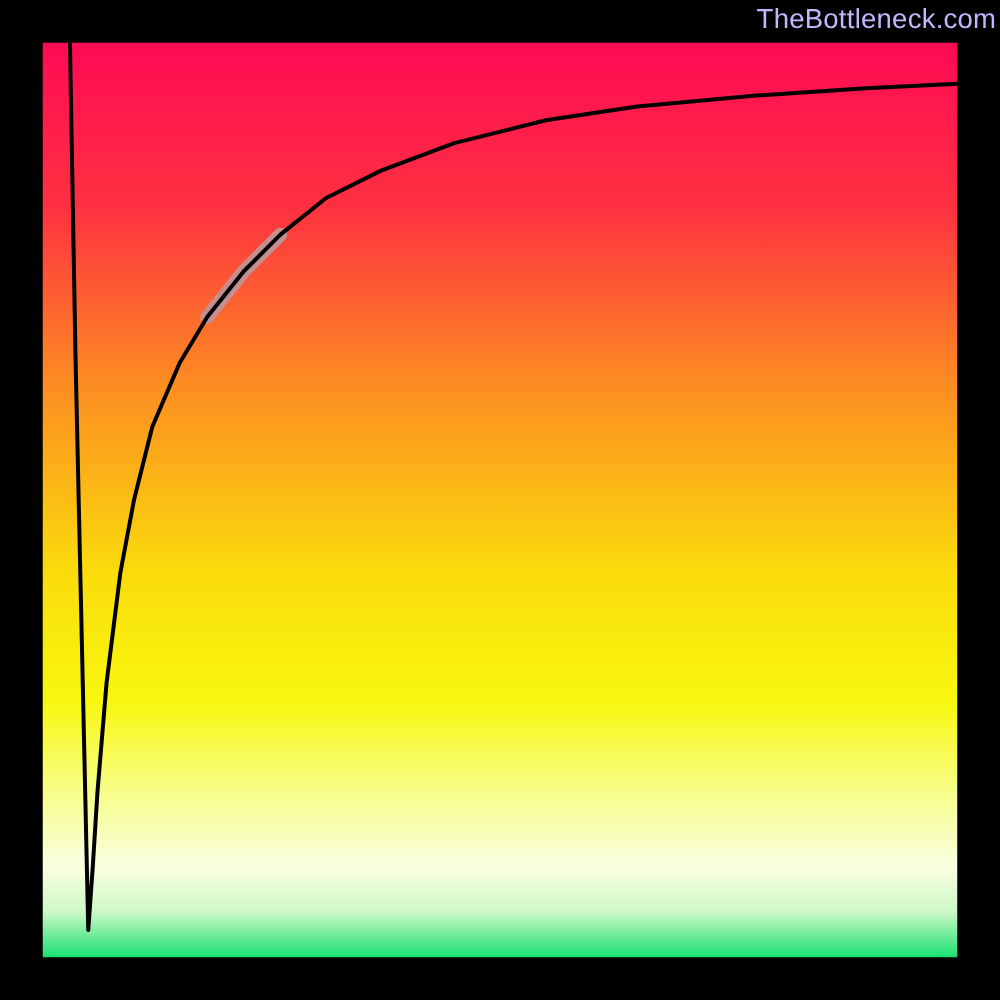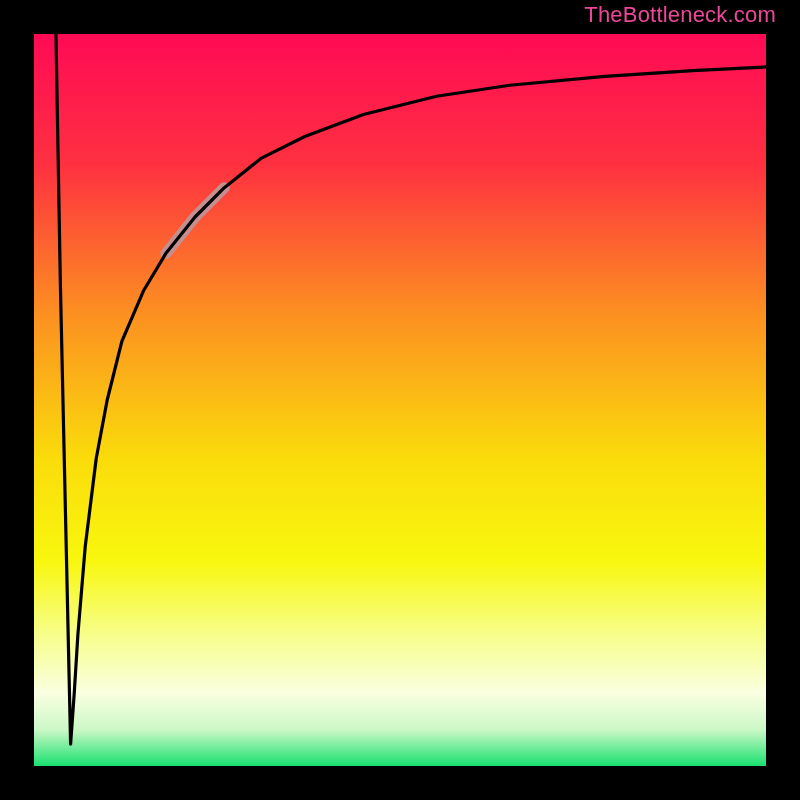--- a/index.html
+++ b/index.html
@@ -12,22 +12,22 @@
     overflow: hidden;
   }
   .page {
     position: relative;
     width: 800px;
     height: 800px;
   }
   .watermark {
     position: absolute;
     top: 2px;
-    right: 24px;
-    color: #ec4899;
+    right: 3px;
+    color: #c4b5fd;
     font-size: 22px;
     font-weight: 500;
     letter-spacing: 0.2px;
     user-select: none;
   }
   .plot-stage {
     position: absolute;
     left: 34px;
     top: 34px;
     width: 732px;

